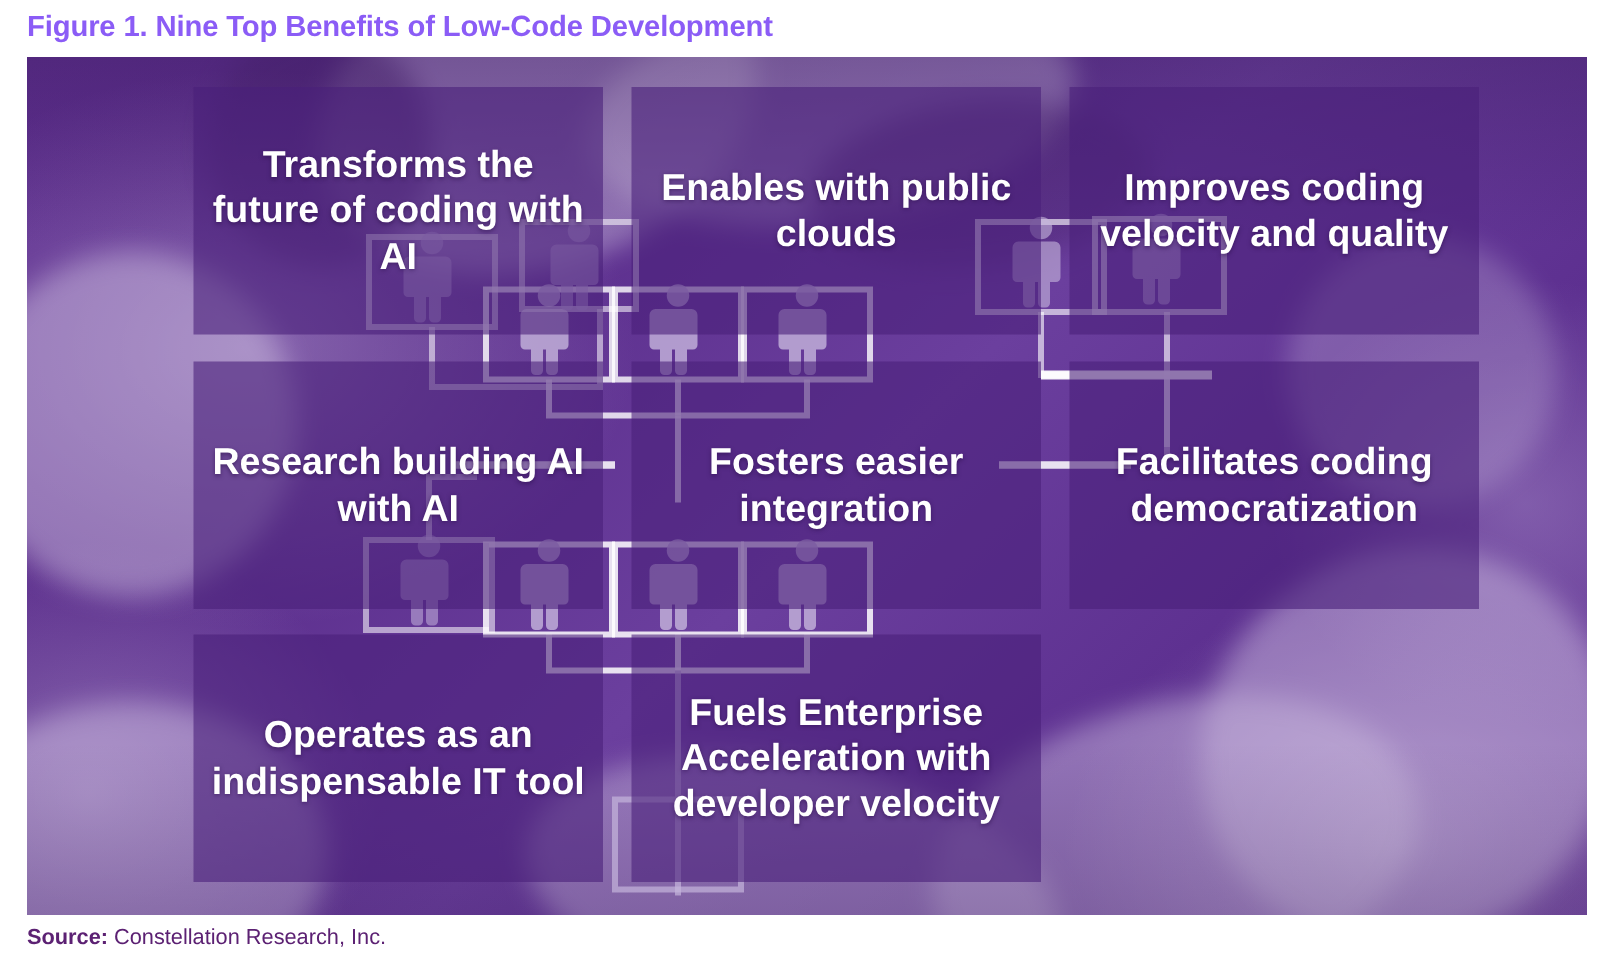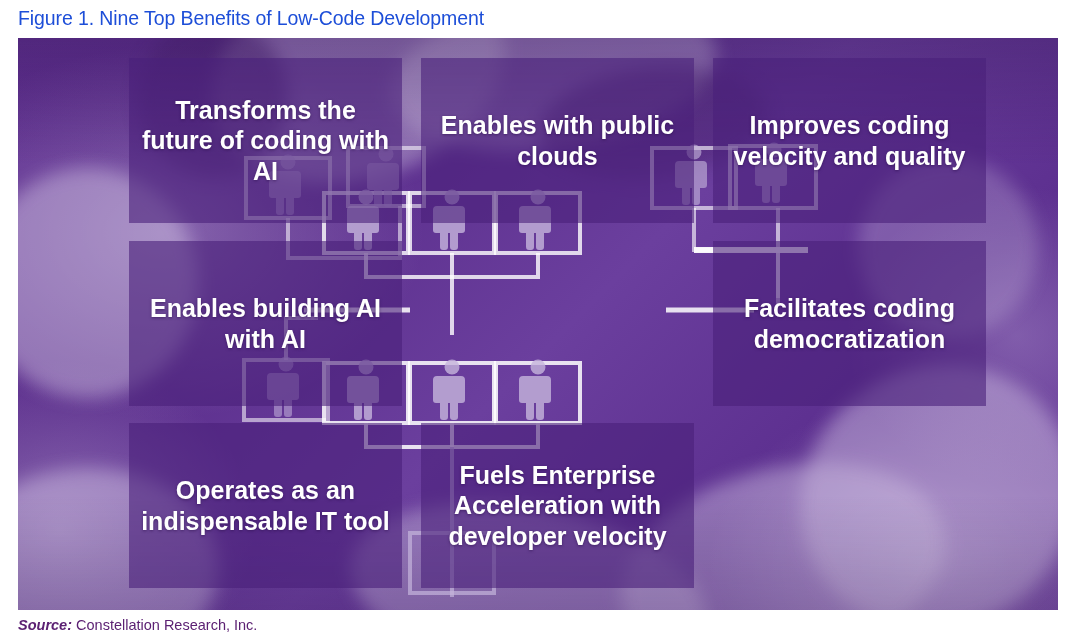--- a/index.html
+++ b/index.html
@@ -11,23 +11,23 @@
     overflow:hidden;
     position:relative;
   }
 
   
   #figure-title{
     position:absolute;
     left:18px; top:4px;
     width:1040px; height:28px;
     font-size:19.5px;
-    font-weight:normal;
+    font-weight:bold;
     letter-spacing:-0.1px;
-    color:#1d4ed8;
+    color:#8b5cf6;
     line-height:28px;
     white-space:nowrap;
   }
 
   
   #figure-frame{
     position:absolute;
     left:18px; top:38px;
     width:1040px; height:572px;
     overflow:hidden;
@@ -92,21 +92,21 @@
 
   
   #source-line{
     position:absolute;
     left:18px; top:615px;
     font-size:14.5px;
     color:#5c2173;
     line-height:20px;
     white-space:nowrap;
   }
-  #source-label{font-weight:bold;font-style:italic;}
+  #source-label{font-weight:bold;}
   #source-value{font-weight:normal;text-align:right;}
 </style>
 </head>
 <body>
 
 <div id="figure-title">Figure 1. Nine Top Benefits of Low-Code Development</div>
 
 <div id="figure-frame">
 
   <div class="bg-layer" id="bg-base"></div>
@@ -213,23 +213,26 @@
 
     <div class="benefit-cell c1 r0">
       <span>Enables with public clouds</span>
     </div>
 
     <div class="benefit-cell c2 r0">
       <span>Improves coding velocity and quality</span>
     </div>
 
     <div class="benefit-cell c0 r1">
-      <span>Enables building AI with AI</span>
-    </div>
-
+      <span>Research building AI with AI</span>
+    </div>
+
+    <div class="benefit-cell c1 r1">
+      <span>Fosters easier integration</span>
+    </div>
 
     <div class="benefit-cell c2 r1">
       <span>Facilitates coding democratization</span>
     </div>
 
     <div class="benefit-cell c0 r2">
       <span>Operates as an indispensable IT tool</span>
     </div>
 
     <div class="benefit-cell c1 r2">

